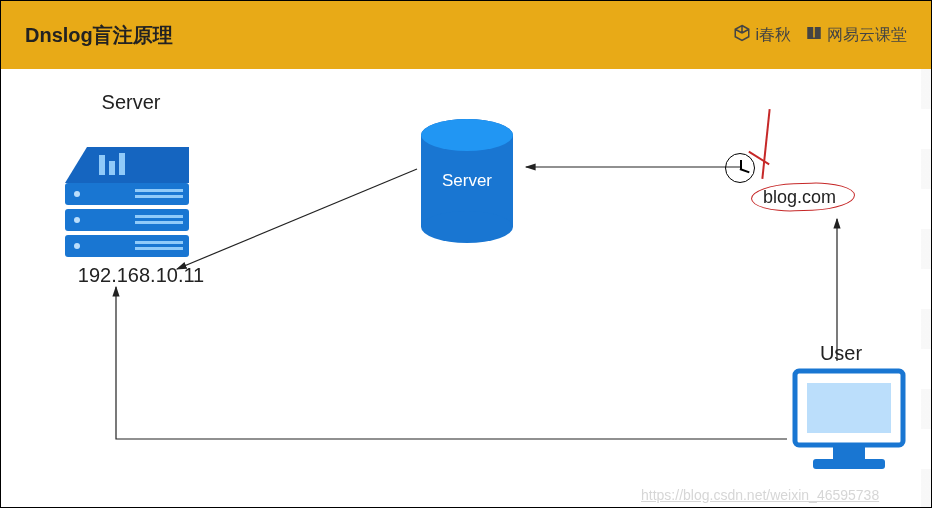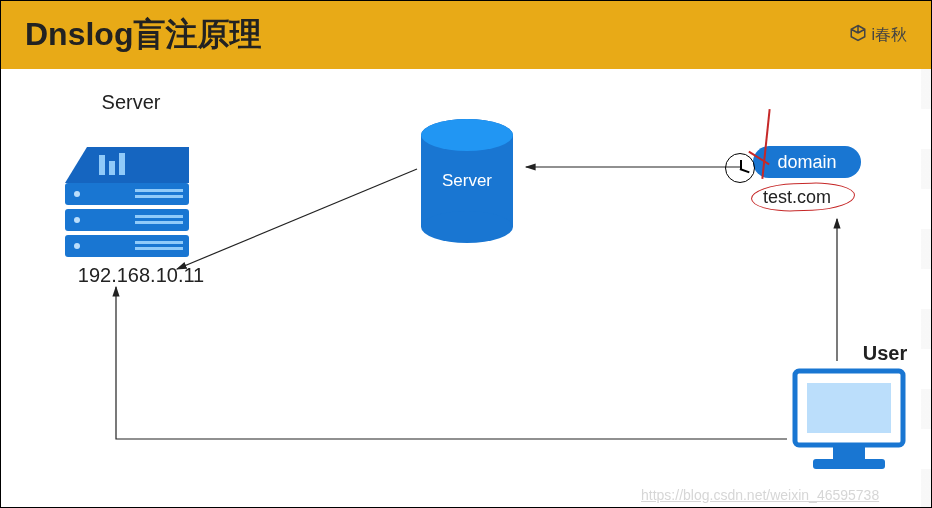--- a/index.html
+++ b/index.html
@@ -14,38 +14,38 @@
   }
   .header {
     background: #e8aa17;
     height: 68px;
     display: flex;
     align-items: center;
     justify-content: space-between;
     padding: 0 24px;
   }
   .title {
-    font-size: 32px;
+    font-size: 20px;
     font-weight: bold;
     color: #222;
   }
   .brand-area {
     display: flex;
     align-items: center;
     gap: 14px;
     color: #444;
     font-size: 16px;
   }
   .brand-item { display: flex; align-items: center; gap: 4px; }
   .stage { position: absolute; left: 0; top: 68px; right: 0; bottom: 0; }
 
   .label { position: absolute; font-size: 20px; color: #222; text-align: center; }
   .server-label { left: 90px; top: 22px; width: 80px; }
   .server-ip    { left: 55px; top: 195px; width: 140px; margin-left: 15px; }
-  .user-label   { left: 854px; top: 273px; width: 60px; font-weight: bold; }
+  .user-label   { left: 810px; top: 273px; width: 60px; }
   .domain-pill {
     position: absolute; left: 752px; top: 77px;
     width: 108px; height: 32px; border-radius: 16px;
     background: #1976d2; color: #fff;
     display: flex; align-items: center; justify-content: center;
     font-size: 18px;
   }
   .domain-text {
     position: absolute; left: 762px; top: 118px;
     font-size: 18px; color: #222;
@@ -113,20 +113,28 @@
 <div class="header">
   <div class="title">Dnslog盲注原理</div>
   <div class="brand-area">
     <div class="brand-item">
       <span>
         <svg width="18" height="18" viewBox="0 0 24 24">
             <path fill="none" stroke="#444" stroke-width="2" d="M12 2l9 5v10l-9 5-9-5V7l9-5zm0 0v10m0 0l9-5m-9 5l-9-5"></path>
           </svg>
       </span>
       <span>i春秋</span>
+    </div>
+    <div class="brand-item">
+      <span>
+        <svg width="18" height="18" viewBox="0 0 24 24">
+            <path fill="#444" d="M3 4h8v14H3zM13 4h8v14h-8zM3 18h18v2H3z"></path>
+          </svg>
+      </span>
+      <span>网易云课堂</span>
     </div>
   </div>
 </div>
 
 <div class="stage">
 
   <svg class="arrows">
     <defs>
       <marker id="ah" markerWidth="10" markerHeight="10" refX="8" refY="3" orient="auto">
         <path d="M0,0 L0,6 L9,3 z" fill="#222"></path>
@@ -171,24 +179,21 @@
   <div class="dns-cyl">
     <svg viewBox="0 0 96 124" width="96" height="124">
       <ellipse cx="48" cy="16" rx="46" ry="16" fill="#1565c0"></ellipse>
       <rect x="2" y="16" width="92" height="92" fill="#1976d2"></rect>
       <ellipse cx="48" cy="108" rx="46" ry="16" fill="#1976d2"></ellipse>
       <ellipse cx="48" cy="16" rx="46" ry="16" fill="#2196f3"></ellipse>
     </svg>
   </div>
   <div class="dns-text2">Server</div>
 
-  <div class="domain-pill">
-    <span>domain</span>
-  </div>
-  <div class="domain-text">test.com</div>
+  <div class="domain-text">blog.com</div>
   <div class="domain-circle outer"></div>
   <div class="red-stroke"></div>
   <div class="red-stroke2"></div>
   <div class="clock-anno"></div>
 
   <div class="label user-label">User</div>
   <div class="user-icon">
     <svg viewBox="0 0 120 110" width="120" height="110">
       <rect x="6" y="4" width="108" height="74" rx="4" fill="none" stroke="#1976d2" stroke-width="5"></rect>
       <rect x="18" y="16" width="84" height="50" fill="#bbdefb"></rect>

